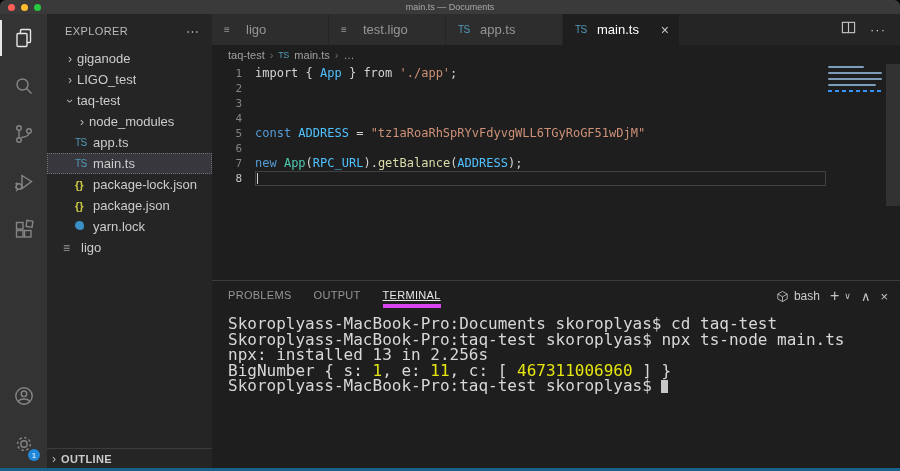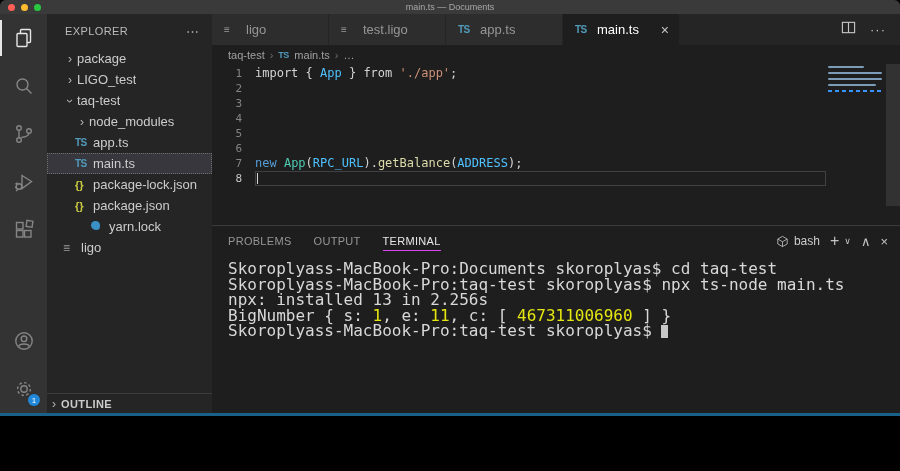--- a/index.html
+++ b/index.html
@@ -1,17 +1,17 @@
 <!DOCTYPE html>
 <html><head>
 <meta charset="utf-8">
 <style>
   * { margin:0; padding:0; box-sizing:border-box; }
   html,body { background:#000; }
-  .window { width:900px; height:416px; display:flex; flex-direction:column; overflow:hidden;
+  .window { width:900px; height:471px; display:flex; flex-direction:column; overflow:hidden;
             font-family:"Liberation Sans", sans-serif; background:#1e1e1e; border-radius:6px 6px 0 0; position:relative; }
 
   
   .titlebar { height:14px; background:#3a3a3a; display:flex; align-items:center; position:relative; flex:0 0 auto; }
   .lights { display:flex; gap:6px; padding-left:8px; }
   .light { width:7px; height:7px; border-radius:50%; }
   .light.red{ background:#ff5f57; } .light.yellow{ background:#febc2e; } .light.green{ background:#28c840; }
   .win-title { position:absolute; left:0; right:0; text-align:center; font-size:9px; color:#a8a8a8; }
 
   .main { flex:1; display:flex; min-height:0; }
@@ -31,21 +31,21 @@
   .sb-header { height:34px; display:flex; align-items:center; justify-content:space-between; padding:0 12px 0 18px; flex:0 0 auto; }
   .sb-title { font-size:11px; color:#bbbbbb; letter-spacing:.4px; }
   .sb-menu { color:#bdbdbd; font-size:13px; letter-spacing:1px; cursor:pointer; }
   .tree { flex:1; overflow:hidden; }
   .tree-row { height:21px; display:flex; align-items:center; cursor:pointer; white-space:nowrap; }
   .tree-row.selected { background:#37373d; outline:1px dotted #6f6f6f; outline-offset:-1px; }
   .tree-row.hdr .tree-label { font-weight:bold; font-size:11px; letter-spacing:.4px; color:#cccccc; }
   .chev { display:inline-block; width:14px; color:#b8b8b8; font-size:12px; text-align:center; flex:0 0 auto; }
   .chev.down { transform:rotate(90deg); }
   .fi { width:18px; flex:0 0 auto; text-align:left; font-size:10px; }
-  .fi-ts { color:#519aba; font-weight:bold; letter-spacing:-.5px; }
+  .fi-ts { color:#519aba; font-weight:normal; letter-spacing:-.5px; }
   .fi-json { color:#cbcb41; font-weight:bold; font-size:11px; }
   .fi-yarn { display:inline-block; }
   .fi-yarn i { display:inline-block; width:9px; height:9px; border-radius:50% 50% 45% 55%; background:#3a8fc4; }
   .fi-list { color:#9a9a9a; font-size:12px; }
   .tree-label { overflow:hidden; text-overflow:ellipsis; }
   .sb-outline { flex:0 0 auto; height:20px; border-top:1px solid #3c3c3c; display:flex; align-items:center; cursor:pointer; }
   .sb-outline .lbl { font-weight:bold; font-size:11px; letter-spacing:.4px; color:#cccccc; }
 
   
   .editor-group { flex:1; display:flex; flex-direction:column; min-width:0; }
@@ -77,21 +77,21 @@
 
   .minimap { position:absolute; top:2px; right:14px; width:58px; }
   .mm-bar { height:2px; margin-bottom:1px; border-radius:1px; }
   .mm-dash { height:2px; margin-bottom:1px; background:repeating-linear-gradient(90deg,#3794ff 0 4px,transparent 4px 7px); }
   .scrollbar { position:absolute; top:0; right:0; width:14px; height:142px; background:rgba(121,121,121,0.22); cursor:grab; }
 
   
   .panel { height:188px; flex:0 0 auto; border-top:1px solid #3c3c3c; display:flex; flex-direction:column; background:#1e1e1e; }
   .panel-header { height:30px; flex:0 0 auto; display:flex; align-items:center; padding:0 12px 0 16px; }
   .panel-tab { margin-right:22px; font-size:11px; letter-spacing:.3px; color:#969696; cursor:pointer; padding:4px 0 3px; }
-  .panel-tab.active { color:#e7e7e7; border-bottom:1px solid #d946ef; }
+  .panel-tab.active { color:#e7e7e7; border-bottom:4px solid #d946ef;text-decoration:underline; }
   .panel-actions { margin-left:auto; display:flex; align-items:center; gap:10px; color:#c5c5c5; }
   .shell-sel { display:flex; align-items:center; gap:5px; font-size:12px; color:#cccccc; cursor:pointer; }
   .shell-sel svg { width:13px; height:13px; stroke:#c5c5c5; fill:none; stroke-width:1; }
   .pa-btn { cursor:pointer; font-size:13px; color:#c5c5c5; }
   .pa-plus { font-size:16px; font-weight:300; }
   .pa-chev { font-size:9px; margin-left:-5px; }
   .terminal { flex:1; padding:5px 0 0 16px; font-family:"DejaVu Sans Mono", monospace; font-size:16px; line-height:15.5px;
               color:#d8d8d8; white-space:pre; cursor:text; }
   .t-num { color:#e5e510; }
   .t-cursor { display:inline-block; width:7px; height:13px; background:#c8c8c8; vertical-align:-2px; }
@@ -171,21 +171,21 @@
     </div>
 
     <div class="sidebar">
       <div class="sb-header">
         <span class="sb-title">EXPLORER</span>
         <span class="sb-menu">⋯</span>
       </div>
       <div class="tree">
           <div class="tree-row" style="padding-left: 16px;">
             <span class="chev">›</span>
-            <span class="tree-label">package</span>
+            <span class="tree-label">giganode</span>
           </div>
           <div class="tree-row" style="padding-left: 16px;">
             <span class="chev">›</span>
             <span class="tree-label">LIGO_test</span>
           </div>
           <div class="tree-row" style="padding-left: 16px;">
             <span class="chev down">›</span>
             <span class="tree-label">taq-test</span>
           </div>
           <div class="tree-row" style="padding-left: 28px;">
@@ -201,21 +201,21 @@
             <span class="tree-label">main.ts</span>
           </div>
           <div class="tree-row" style="padding-left: 28px;">
             <span class="fi fi-json">{}</span>
             <span class="tree-label">package-lock.json</span>
           </div>
           <div class="tree-row" style="padding-left: 28px;">
             <span class="fi fi-json">{}</span>
             <span class="tree-label">package.json</span>
           </div>
-          <div class="tree-row" style="padding-left: 44px;">
+          <div class="tree-row" style="padding-left: 28px;">
             <span class="fi fi-yarn"><i></i></span>
             <span class="tree-label">yarn.lock</span>
           </div>
           <div class="tree-row" style="padding-left: 16px;">
             <span class="fi fi-list">≡</span>
             <span class="tree-label">ligo</span>
           </div>
         </div>
       <div class="sb-outline">
         <span class="chev">›</span>
@@ -269,21 +269,21 @@
             <span>…</span>
           </span>
         </div>
 
       <div class="code-area">
         <div id="code-lines">
             <div class="code-line"><span class="ln">1</span><span class="ct"><span class="s-plain">import { </span><span class="s-vr">App</span><span class="s-plain"> } from </span><span class="s-str">'./app'</span><span class="s-plain">;</span></span></div>
             <div class="code-line"><span class="ln">2</span><span class="ct"></span></div>
             <div class="code-line"><span class="ln">3</span></div>
             <div class="code-line"><span class="ln">4</span><span class="ct"></span></div>
-            <div class="code-line"><span class="ln">5</span></div>
+            <div class="code-line"><span class="ln">5</span><span class="ct"><span class="s-kw">const</span><span class="s-plain"> </span><span class="s-vr">ADDRESS</span><span class="s-plain"> = </span><span class="s-str">"tz1aRoaRhSpRYvFdyvgWLL6TGyRoGF51wDjM"</span></span></div>
             <div class="code-line"><span class="ln">6</span><span class="ct"></span></div>
             <div class="code-line"><span class="ln">7</span><span class="ct"><span class="s-kw">new</span><span class="s-plain"> </span><span class="s-cls">App</span><span class="s-plain">(</span><span class="s-vr">RPC_URL</span><span class="s-plain">).</span><span class="s-fn">getBalance</span><span class="s-plain">(</span><span class="s-vr">ADDRESS</span><span class="s-plain">);</span></span></div>
             <div class="code-line current"><span class="ln">8</span><span class="ct"><span class="caret"></span></span></div>
           </div>
         <div class="minimap">
             <div class="mm-bar" style="width: 36.4px; background: rgb(124, 156, 184);"></div>
             <div class="mm-bar" style="background: transparent;"></div>
             <div class="mm-bar" style="width: 54px; background: rgb(124, 156, 184);"></div>
             <div class="mm-bar" style="background: transparent;"></div>
             <div class="mm-bar" style="width: 54px; background: rgb(124, 156, 184);"></div>

